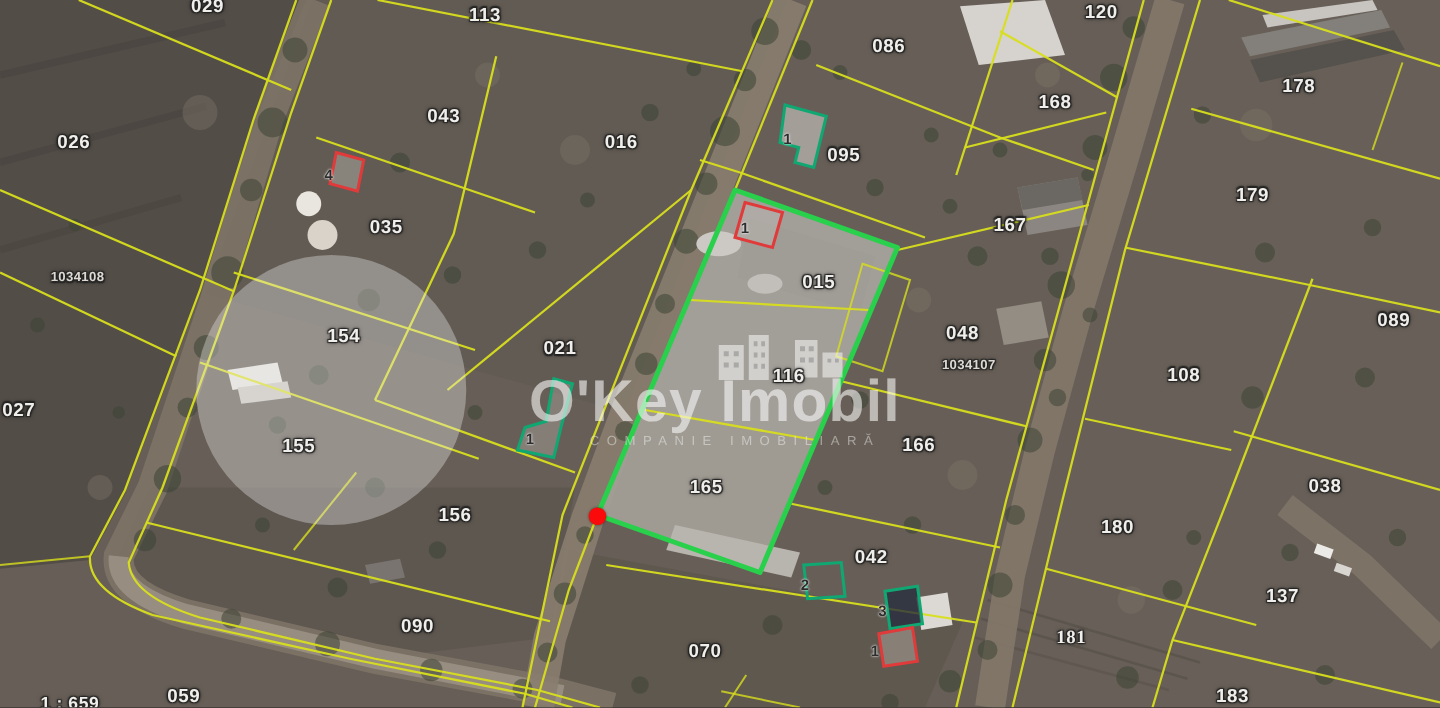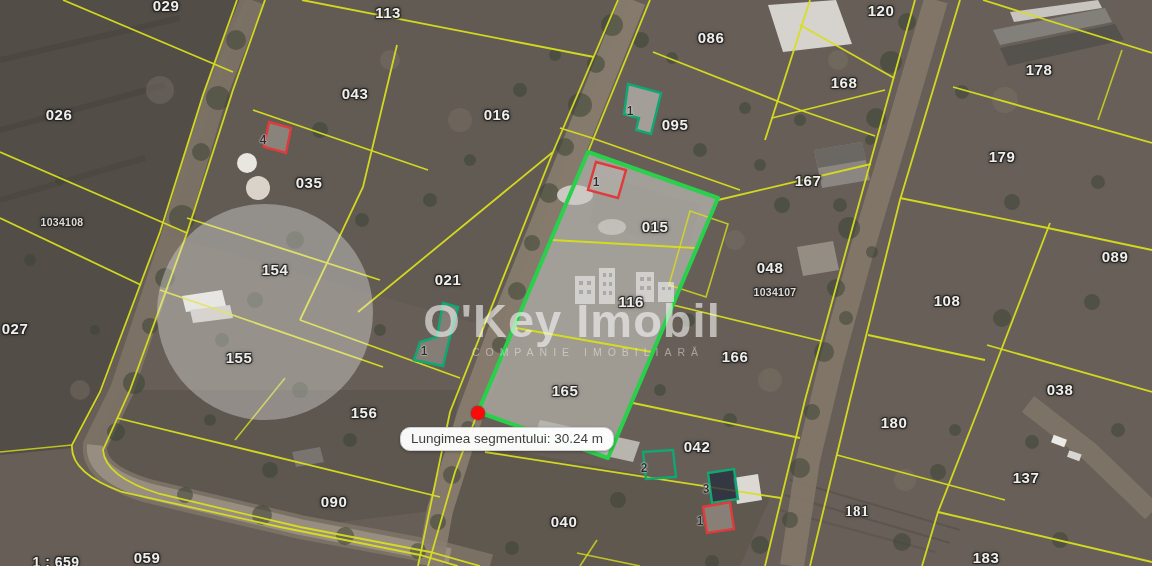--- a/index.html
+++ b/index.html
@@ -315,30 +315,29 @@
       <div class="plabel" style="left: 239px; top: 357px;">155</div>
       <div class="plabel" style="left: 735px; top: 356px;">166</div>
       <div class="plabel" style="left: 1060px; top: 389px;">038</div>
       <div class="plabel" style="left: 565px; top: 390px;">165</div>
       <div class="plabel" style="left: 364px; top: 412px;">156</div>
       <div class="plabel" style="left: 894px; top: 422px;">180</div>
       <div class="plabel" style="left: 697px; top: 446px;">042</div>
       <div class="plabel" style="left: 1026px; top: 477px;">137</div>
       <div class="plabel" style="left: 334px; top: 501px;">090</div>
       <div class="plabel" style="left: 857px; top: 511px; font-family: Liberation Serif, serif;">181</div>
-      <div class="plabel" style="left: 564px; top: 521px;">040</div>
+      <div class="plabel" style="left: 564px; top: 521px;">070</div>
       <div class="plabel" style="left: 147px; top: 557px;">059</div>
       <div class="plabel" style="left: 986px; top: 557px;">183</div>
       <div class="plabel" style="left: 56px; top: 562px; font-size: 14px;">1 : 659</div>
       <div class="blabel" style="left: 263px; top: 140px;">4</div>
       <div class="blabel" style="left: 630px; top: 111px;">1</div>
       <div class="blabel" style="left: 596px; top: 182px;">1</div>
       <div class="blabel" style="left: 424px; top: 351px;">1</div>
       <div class="blabel" style="left: 644px; top: 468px;">2</div>
       <div class="blabel" style="left: 706px; top: 489px;">3</div>
       <div class="blabel" style="left: 700px; top: 521px;">1</div>
     </div>
 
   <div id="marker" class="marker" style="left: 478px; top: 413px; background: rgb(250, 10, 10);"></div>
 
-  <div class="tooltip">Lungimea segmentului: 30.24 m</div>
 
 </div>
 
 </body></html>

